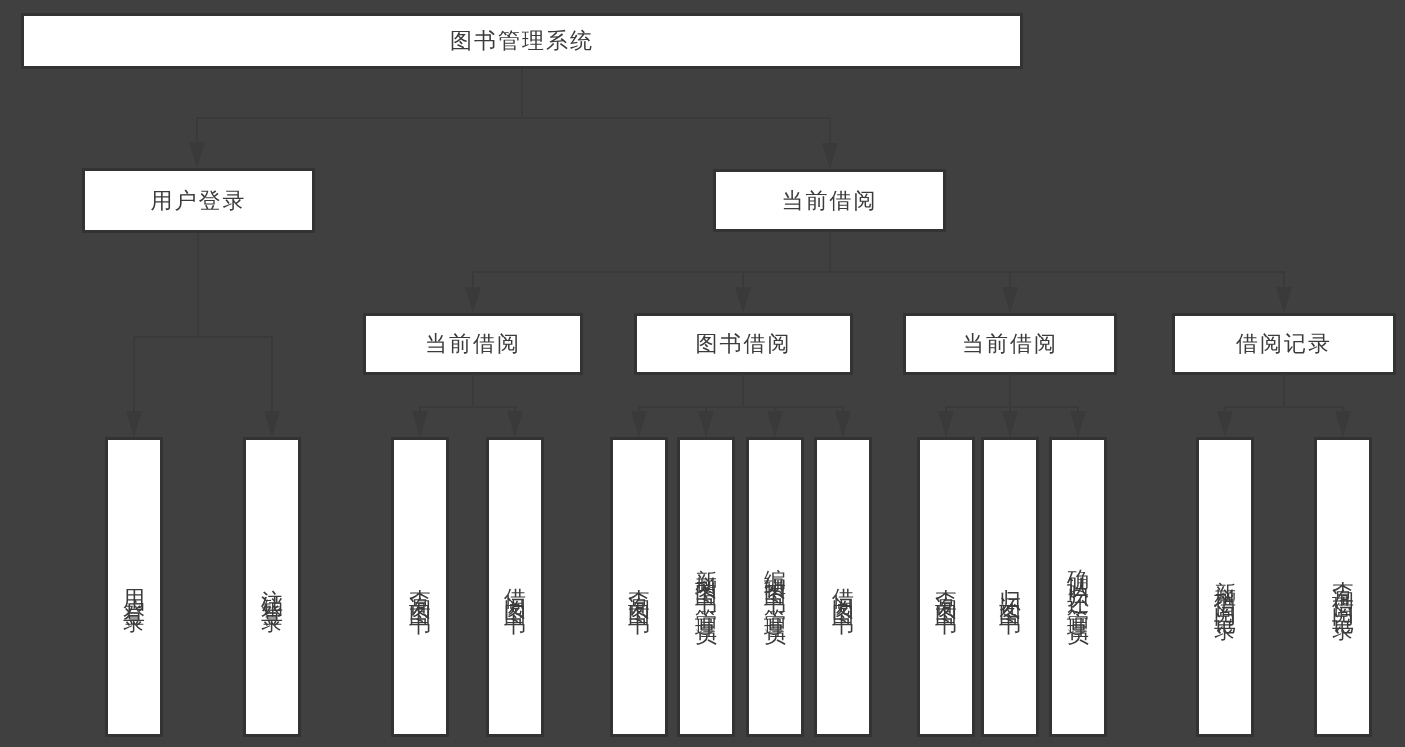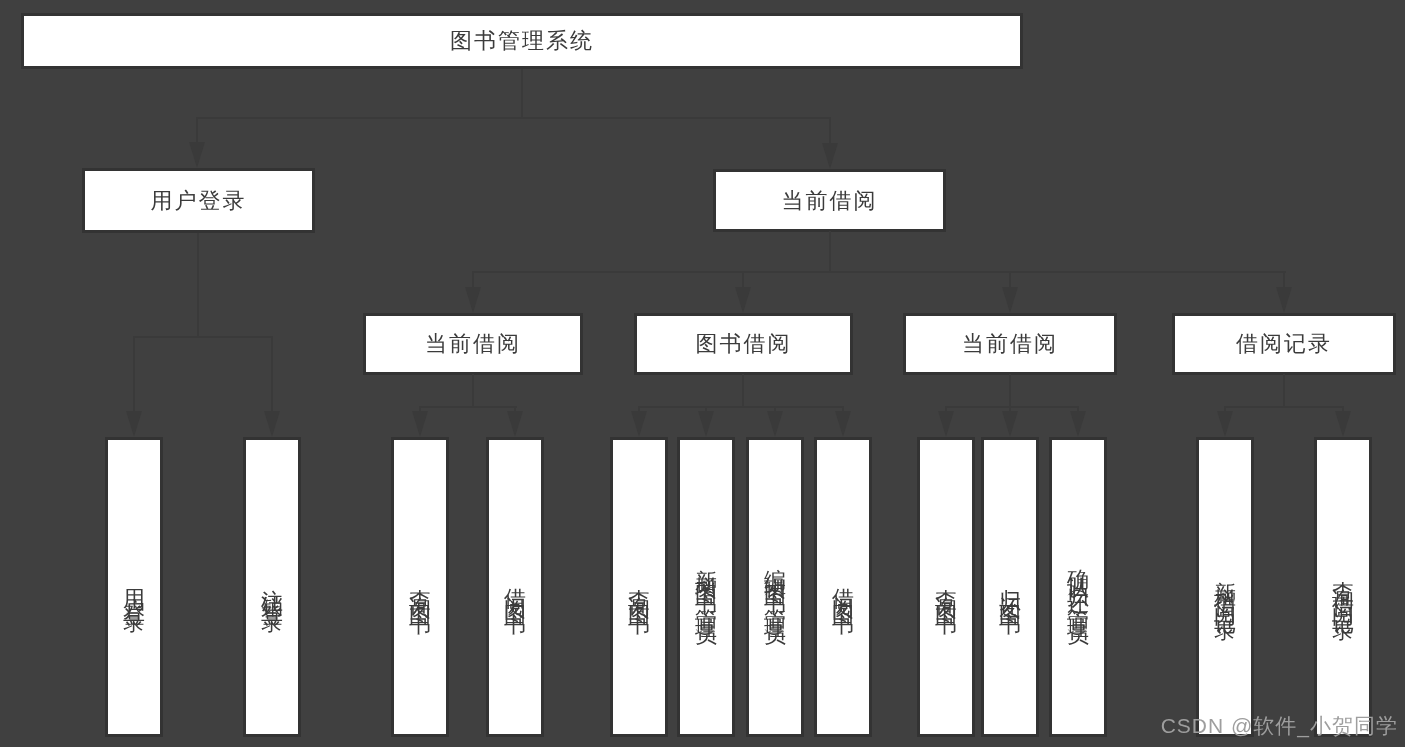--- a/index.html
+++ b/index.html
@@ -180,15 +180,14 @@
     <span class="vtext">确认归还（管理员）</span>
   </div>
 
   <div class="vbox" style="left:1196px">
     <span class="vtext">新增借阅记录</span>
   </div>
   <div class="vbox" style="left:1314px">
     <span class="vtext">查询借阅记录</span>
   </div>
 
-  <div class="watermark">CSDN @软件_小贺同学</div>
 
 </div>
 
 </body></html>

